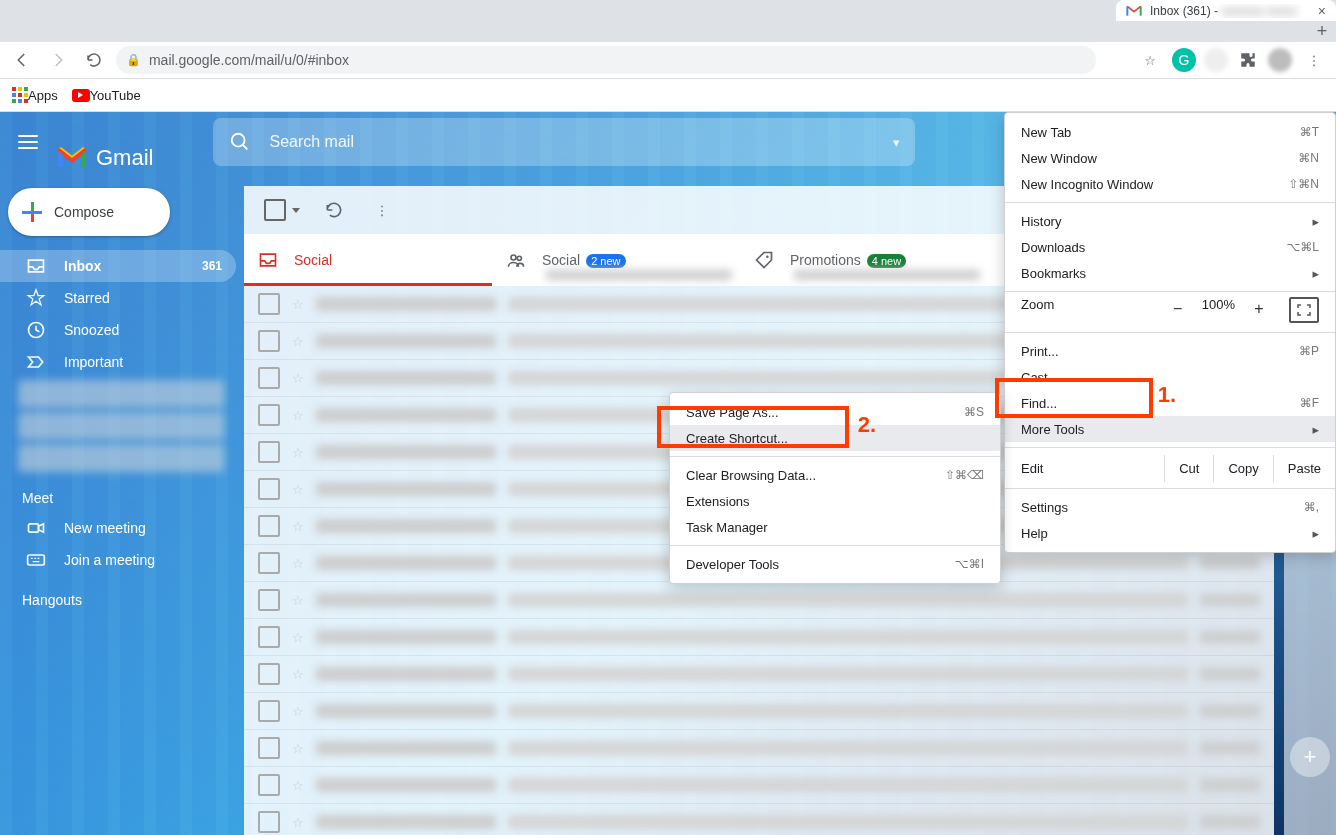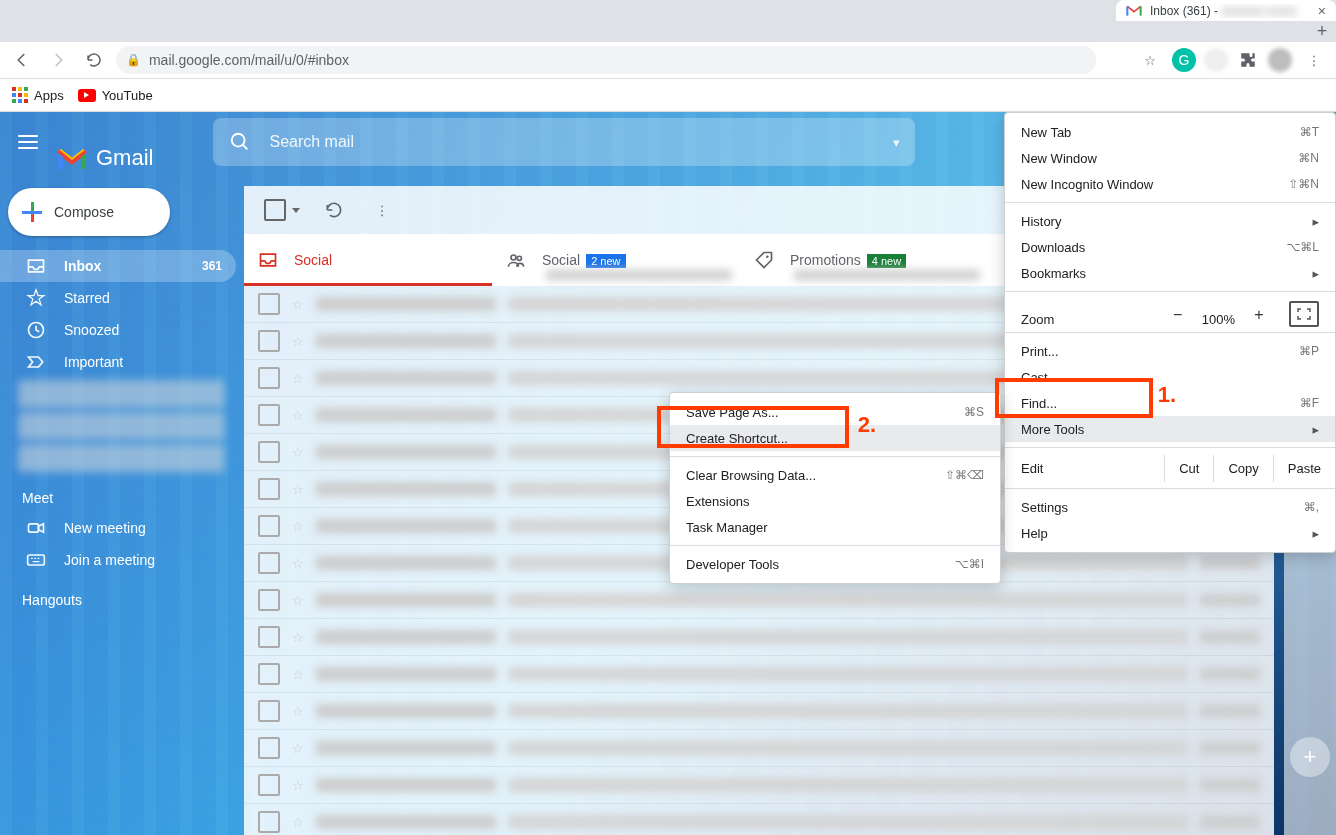--- a/index.html
+++ b/index.html
@@ -30,21 +30,21 @@
   .tb-btn{width:28px;height:28px;display:flex;align-items:center;justify-content:center;color:#5f6368;border-radius:50%;cursor:pointer;}
   .tb-btn.disabled{color:#bdc1c6;cursor:default;}
   .omnibox{flex:1;max-width:960px;height:28px;background:var(--omnibox-bg);border-radius:14px;display:flex;align-items:center;padding:0 10px;gap:8px;color:#5f6368;font-size:14px;}
   .omnibox .lock{font-size:12px;}
   .toolbar-right{margin-left:auto;display:flex;align-items:center;gap:8px;}
   .ext-icon{width:24px;height:24px;border-radius:50%;display:flex;align-items:center;justify-content:center;font-size:14px;}
   .avatar{width:24px;height:24px;border-radius:50%;background:#bdbdbd;filter:blur(2px);}
   .kebab{width:28px;height:28px;display:flex;align-items:center;justify-content:center;color:#5f6368;border-radius:50%;cursor:pointer;}
   
   .bookmarks{height:32px;background:#fff;display:flex;align-items:center;gap:14px;padding:0 12px;border-bottom:1px solid #dadce0;font-size:13px;}
-  .bm-item{display:flex;align-items:center;gap:6px;cursor:pointer;justify-content:flex-end;}
+  .bm-item{display:flex;align-items:center;cursor:pointer;justify-content:flex-end;}
   .apps-grid{display:grid;grid-template-columns:repeat(3,4px);grid-template-rows:repeat(3,4px);gap:2px;}
   .apps-grid span{background:#d93025;width:4px;height:4px;}
   .apps-grid span:nth-child(2){background:#fbbc04;}
   .apps-grid span:nth-child(3){background:#34a853;}
   .apps-grid span:nth-child(4){background:#4285f4;}
   .apps-grid span:nth-child(5){background:#d93025;}
   .apps-grid span:nth-child(6){background:#fbbc04;}
   .apps-grid span:nth-child(7){background:#34a853;}
   .apps-grid span:nth-child(8){background:#4285f4;}
   .apps-grid span:nth-child(9){background:#d93025;}
@@ -55,21 +55,21 @@
   .viewport{position:relative;height:calc(835px - 42px - 36px - 32px);background:linear-gradient(135deg,var(--sky1) 0%,var(--sky2) 55%, #0d3a6b 100%);overflow:hidden;}
   .bg-buildings{position:absolute;inset:0;background:
     repeating-linear-gradient(90deg, rgba(255,255,255,0.06) 0 12px, transparent 12px 36px),
     linear-gradient(180deg, rgba(12,50,90,0) 0%, rgba(12,50,90,0.35) 100%);
     mix-blend-mode:overlay;}
   
   .gm-header{position:relative;height:60px;display:flex;align-items:center;padding:0 16px;gap:16px;color:#fff;}
   .menu-icon{width:24px;height:24px;cursor:pointer;position:relative;}
   .menu-icon::before,.menu-icon::after,.menu-icon span{content:'';position:absolute;left:2px;right:2px;height:2px;background:#fff;border-radius:1px;}
   .menu-icon::before{top:5px;} .menu-icon span{top:11px;} .menu-icon::after{top:17px;}
-  .gmail-logo{display:flex;align-items:flex-end;gap:8px;font-size:22px;font-weight:400;letter-spacing:0;margin-top:32px;}
+  .gmail-logo{display:flex;align-items:flex-start;gap:8px;font-size:22px;font-weight:400;letter-spacing:0;margin-top:32px;}
   .gmail-m{width:32px;height:24px;position:relative;}
   .gmail-m svg{width:32px;height:24px;}
   .search-box{flex:0 0 670px;height:48px;background:rgba(255,255,255,0.25);border-radius:8px;display:flex;align-items:center;padding:0 16px;gap:16px;color:#fff;margin-left:44px;}
   .search-box input{flex:1;background:transparent;border:0;outline:0;color:#fff;font-size:16px;}
   .search-box input::placeholder{color:rgba(255,255,255,0.9);}
   .search-caret{margin-left:auto;opacity:0.85;cursor:pointer;}
 
   
   .left-rail{position:absolute;left:0;top:68px;bottom:0;width:236px;color:#fff;display:flex;flex-direction:column;}
   .compose{background:#fff;color:#3c4043;border-radius:24px;height:48px;padding:0 22px 0 14px;display:flex;align-items:center;gap:12px;font-size:14px;box-shadow:0 1px 3px rgba(0,0,0,0.3);width:126px;margin:8px 0 14px 8px;cursor:pointer;}
@@ -91,21 +91,21 @@
   
   .main{position:absolute;left:244px;right:62px;top:74px;bottom:0;background:rgba(255,255,255,0.85);display:flex;flex-direction:column;border-radius:0;}
   .list-toolbar{height:48px;display:flex;align-items:center;gap:8px;padding:0 14px;}
   .sel-box{width:18px;height:18px;border:2px solid #666;border-radius:2px;}
   .caret-sm{border-left:4px solid transparent;border-right:4px solid transparent;border-top:5px solid #666;margin-left:6px;}
   .ic-btn{width:40px;height:40px;display:flex;align-items:center;justify-content:center;color:#5f6368;border-radius:50%;cursor:pointer;}
   .tabs{height:52px;display:flex;align-items:stretch;background:#fff;}
   .tabb{flex:0 0 220px;display:flex;align-items:center;gap:16px;padding:0 14px;cursor:pointer;color:#5f6368;position:relative;}
   .tabb.active{color:var(--gmail-red);}
   .tabb.active::after{content:'';position:absolute;left:0;right:0;bottom:0;height:3px;background:var(--gmail-red);}
-  .badge{display:inline-block;padding:1px 5px;border-radius:0;font-size:11px;color:#fff;margin-left:6px;}
+  .badge{display:inline-block;padding:1px 5px;border-radius:7px;font-size:11px;color:#fff;margin-left:6px;}
   .badge.blue{background:#1a73e8;} .badge.green{background:#188038;}
   .tab-sub{filter:blur(4px);color:#888;font-size:11px;position:absolute;left:54px;bottom:6px;right:8px;height:10px;background:#ccc;border-radius:2px;}
   .rows{flex:1;overflow:hidden;}
   .row{height:36px;display:flex;align-items:center;gap:12px;padding:0 14px;border-bottom:1px solid rgba(0,0,0,0.06);}
   .row .cb{width:18px;height:18px;border:2px solid #aaa;border-radius:2px;}
   .row .star{color:#ccc;}
   .row .sender{width:180px;height:14px;background:#ccc;filter:blur(4px);border-radius:2px;}
   .row .subject{flex:1;height:14px;background:#d4d4d4;filter:blur(4px);border-radius:2px;}
   .row .date{width:60px;height:12px;background:#ccc;filter:blur(4px);border-radius:2px;}
 
@@ -113,21 +113,21 @@
   .right-strip{position:absolute;right:0;top:74px;width:52px;bottom:0;background:rgba(255,255,255,0.6);display:flex;flex-direction:column;align-items:center;gap:20px;padding-top:16px;}
   .rs-icon{width:22px;height:22px;border-radius:4px;background:#bdbdbd;filter:blur(2px);}
   .rs-plus{width:40px;height:40px;border-radius:50%;background:rgba(255,255,255,0.4);display:flex;align-items:center;justify-content:center;color:#fff;font-size:22px;margin-top:auto;margin-bottom:60px;cursor:pointer;}
 
   
   .chrome-menu{position:absolute;right:0;top:0;width:330px;background:#fff;border:1px solid #d0d0d0;border-radius:4px;box-shadow:0 4px 16px rgba(0,0,0,0.2);z-index:50;font-size:13px;color:#202124;padding:6px 0;}
   .cm-item{height:26px;display:flex;align-items:center;padding:0 16px;cursor:pointer;position:relative;}
   .cm-item .sc{margin-left:auto;color:#777;font-size:12px;}
   .cm-item .arrow{margin-left:auto;color:#555;}
   .cm-sep{height:1px;background:var(--menu-border);margin:5px 0;}
-  .cm-zoom{height:30px;display:flex;align-items:flex-end;padding:0 16px;gap:12px;}
+  .cm-zoom{height:30px;display:flex;align-items:flex-start;padding:0 16px;gap:12px;}
   .cm-zoom .lbl{flex:1;}
   .cm-zoom button{width:24px;height:24px;border:0;background:transparent;font-size:16px;cursor:pointer;color:#333;}
   .cm-zoom .full{width:26px;height:22px;border:2px solid #555;position:relative;border-radius:2px;display:flex;align-items:center;justify-content:center;cursor:pointer;margin-left:6px;}
   .cm-edit{height:30px;display:flex;align-items:center;padding:0 0 0 16px;}
   .cm-edit .lbl{flex:1;}
   .cm-edit .btns{display:flex;border-left:1px solid var(--menu-border);}
   .cm-edit .btns div{border-right:1px solid var(--menu-border);padding:6px 14px;cursor:pointer;}
   .cm-edit .btns div:last-child{border-right:0;}
   .cm-item.hl{background:var(--highlight);}
 

